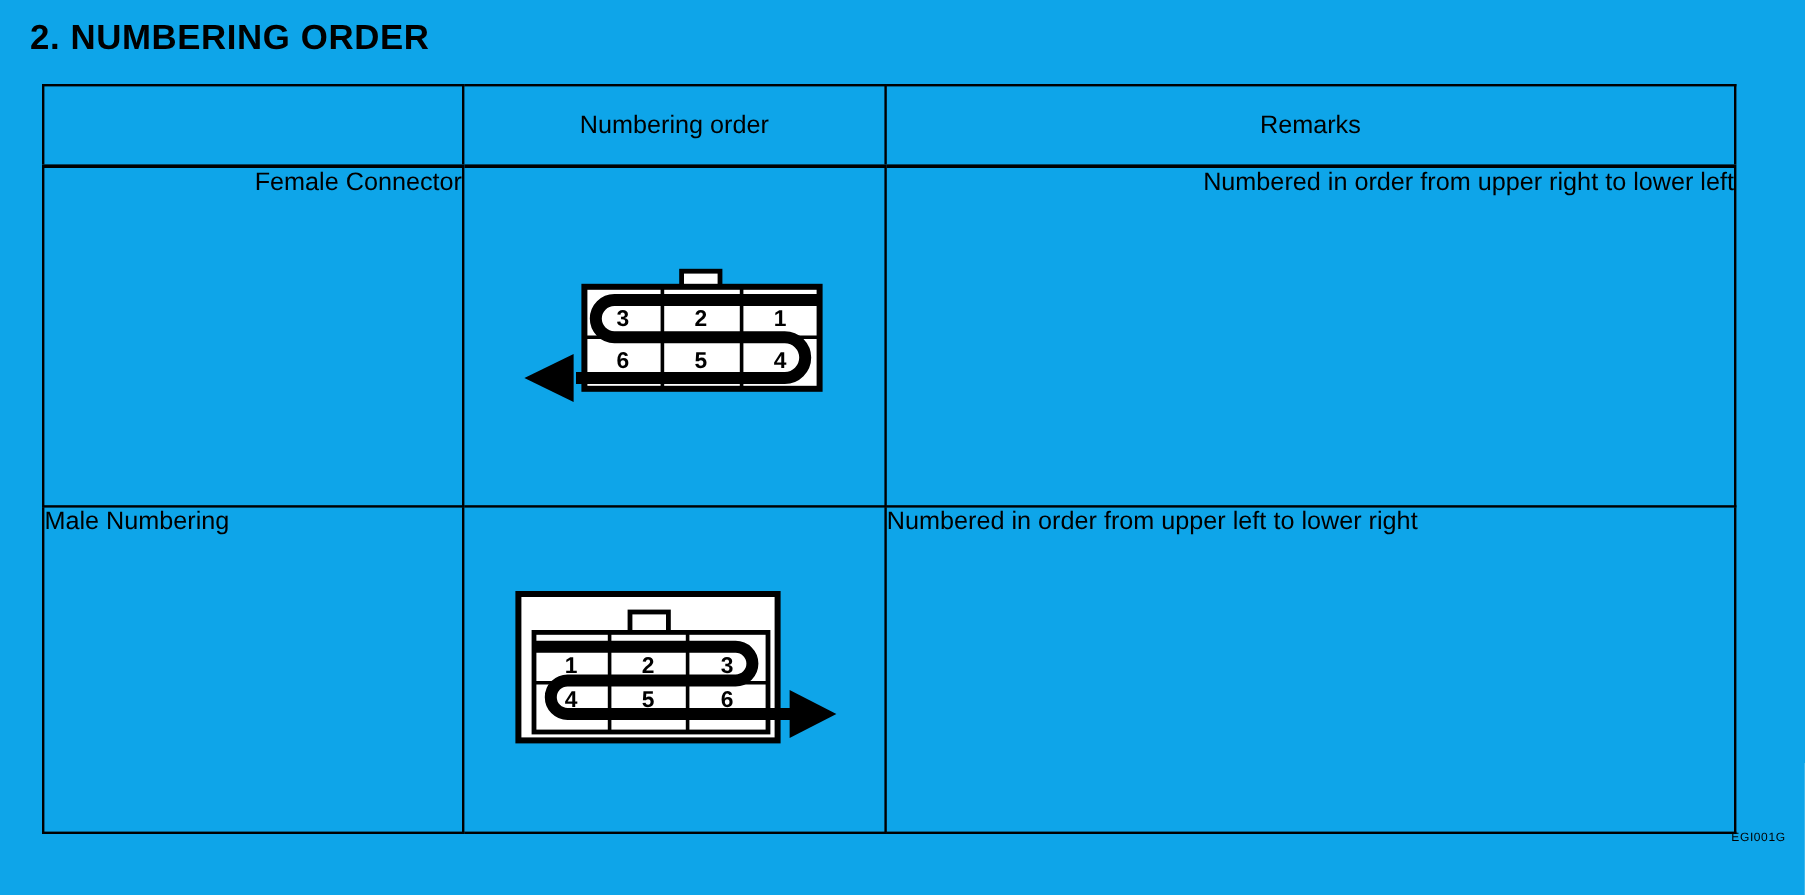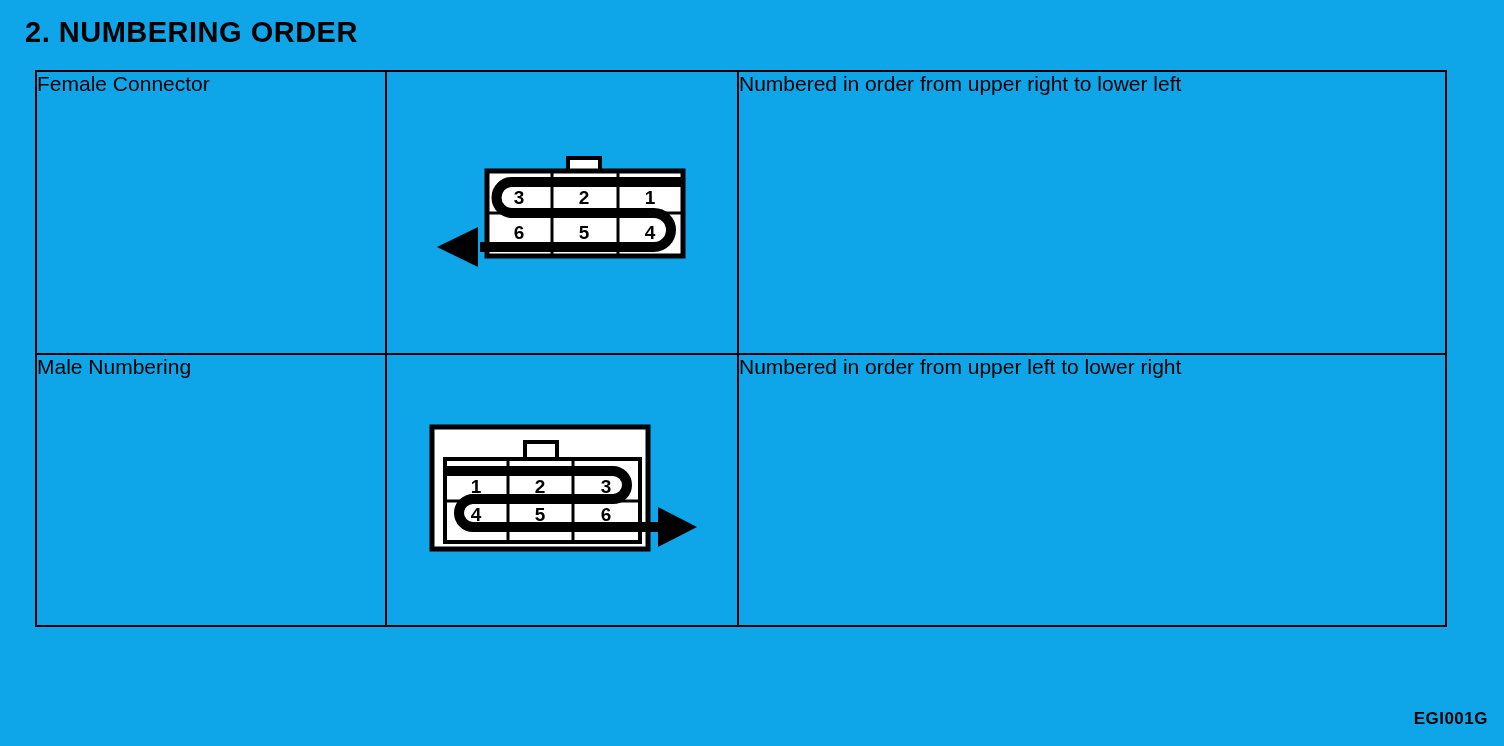--- a/index.html
+++ b/index.html
@@ -32,45 +32,50 @@
   }
   tr.hdr th{
     height:65px;
     text-align:center;
     vertical-align:middle;
     border-bottom-width:3px;
   }
   td.label-cell{padding:17px 6px 0 22px;}
   td.remark-cell{padding:16px 6px 0 20px;}
   td.diagram-cell{position:relative;}
-  tr.body-row-1 td{height:281px;}
+  tr.body-row-1 td{height:281px;text-align:right;}
   tr.body-row-2 td{height:270px;}
   .diag{position:absolute;}
   .diag-female{left:43px;top:79px;}
   .diag-male{left:38px;top:64px;}
   .pin{font:700 19px "Liberation Sans", sans-serif;fill:#000000;}
   .figcode{
-    position:absolute;right:50px;top:709px;
-    font-size:17px;font-weight:bold;letter-spacing:0.5px;
+    position:absolute;right:50px;top:693px;
+    font-size:10px;font-weight:normal;letter-spacing:0.5px;
   }
 </style>
 </head>
 <body>
 
 <div class="page">
 
   <div class="title">2. NUMBERING ORDER</div>
 
   <table class="ntable">
     <colgroup>
       <col style="width:350px">
       <col style="width:352px">
       <col style="width:708px">
     </colgroup>
     <tbody>
+        <tr class="hdr">
+      <th></th>
+      <th>Numbering order</th>
+      <th>Remarks</th>
+    </tr>
 
     <tr class="body-row-1">
       <td class="label-cell">Female Connector</td>
       <td class="diagram-cell">
         <svg class="diag diag-female" width="260" height="122" viewBox="0 0 260 122">
 
           <rect x="138" y="7" width="32" height="15" fill="#ffffff" stroke="#000000" stroke-width="4"></rect>
 
           <rect x="57" y="20" width="196" height="85" fill="#ffffff" stroke="#000000" stroke-width="5"></rect>
 

